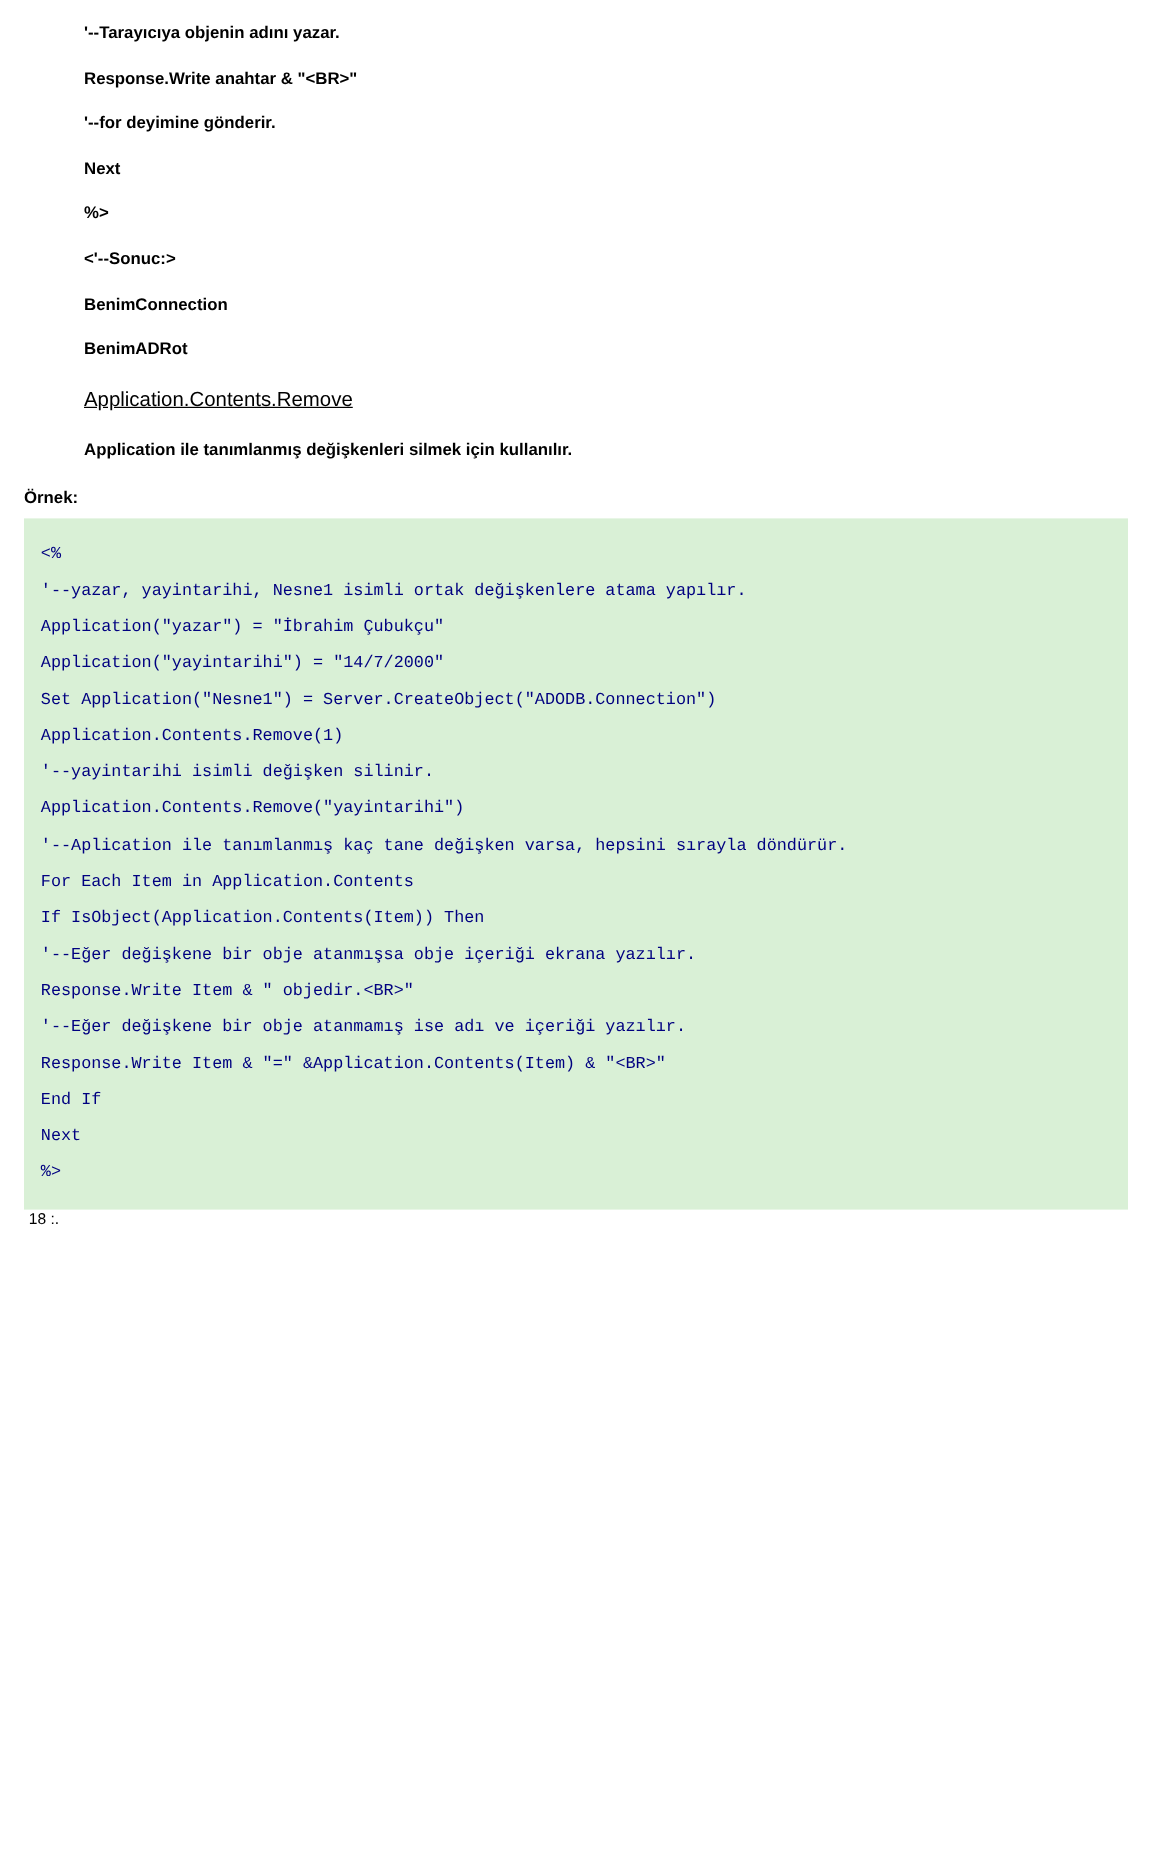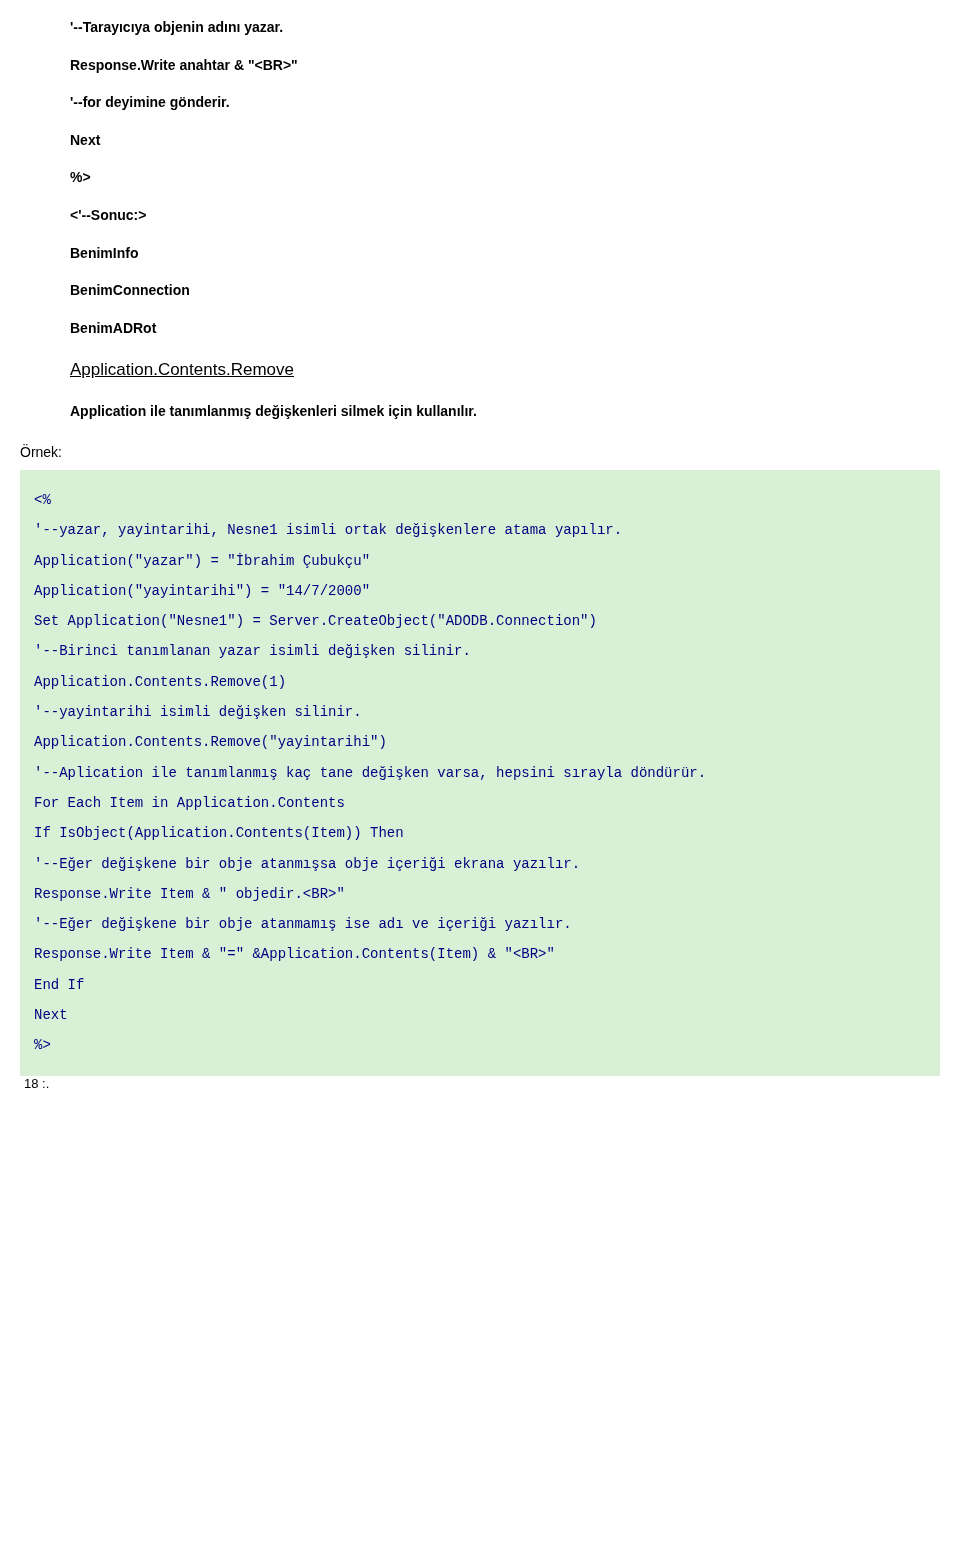--- a/index.html
+++ b/index.html
@@ -23,21 +23,21 @@
     line-height: 1.4;
     font-weight: bold;
   }
   .heading-link {
     text-decoration: underline;
     font-size: 17px;
     margin: 22px 0 22px 0;
     display: block;
   }
   .label {
-    font-weight: normal;
+    font-weight: bold;
     margin: 22px 0 10px 0;
   }
   .code-block {
     background: #d9f0d6;
     padding: 10px 10px 10px 14px;
     font-family: "Courier New", Courier, monospace;
     font-size: 14px;
     color: #000080;
     line-height: 1.45;
     margin-top: 4px;
@@ -57,38 +57,36 @@
 
 <div class="page">
 
   <div class="indented-block">
     <div class="line">'--Tarayıcıya objenin adını yazar.</div>
     <div class="line">Response.Write anahtar &amp; "&lt;BR&gt;"</div>
     <div class="line">'--for deyimine gönderir.</div>
     <div class="line">Next</div>
     <div class="line">%&gt;</div>
     <div class="line">&lt;'--Sonuc:&gt;</div>
-    <div class="line">BenimInfo</div>
     <div class="line">BenimConnection</div>
     <div class="line">BenimADRot</div>
 
     <a class="heading-link">Application.Contents.Remove</a>
 
     <div class="line">Application ile tanımlanmış değişkenleri silmek için kullanılır.</div>
   </div>
 
   <div class="label">Örnek:</div>
 
   <div class="code-block">
     <div class="code-line">&lt;%</div>
     <div class="code-line">'--yazar, yayintarihi, Nesne1 isimli ortak değişkenlere atama yapılır.</div>
     <div class="code-line">Application("yazar") = "İbrahim Çubukçu"</div>
     <div class="code-line">Application("yayintarihi") = "14/7/2000"</div>
     <div class="code-line">Set Application("Nesne1") = Server.CreateObject("ADODB.Connection")</div>
-    <div class="code-line">'--Birinci tanımlanan yazar isimli değişken silinir.</div>
     <div class="code-line">Application.Contents.Remove(1)</div>
     <div class="code-line">'--yayintarihi isimli değişken silinir.</div>
     <div class="code-line">Application.Contents.Remove("yayintarihi")</div>
     <div class="code-line">'--Aplication ile tanımlanmış kaç tane değişken varsa, hepsini sırayla döndürür.</div>
     <div class="code-line">For Each Item in Application.Contents</div>
     <div class="code-line">If IsObject(Application.Contents(Item)) Then</div>
     <div class="code-line">'--Eğer değişkene bir obje atanmışsa obje içeriği ekrana yazılır.</div>
     <div class="code-line">Response.Write Item &amp; " objedir.&lt;BR&gt;"</div>
     <div class="code-line">'--Eğer değişkene bir obje atanmamış ise adı ve içeriği yazılır.</div>
     <div class="code-line">Response.Write Item &amp; "=" &amp;Application.Contents(Item) &amp; "&lt;BR&gt;"</div>

